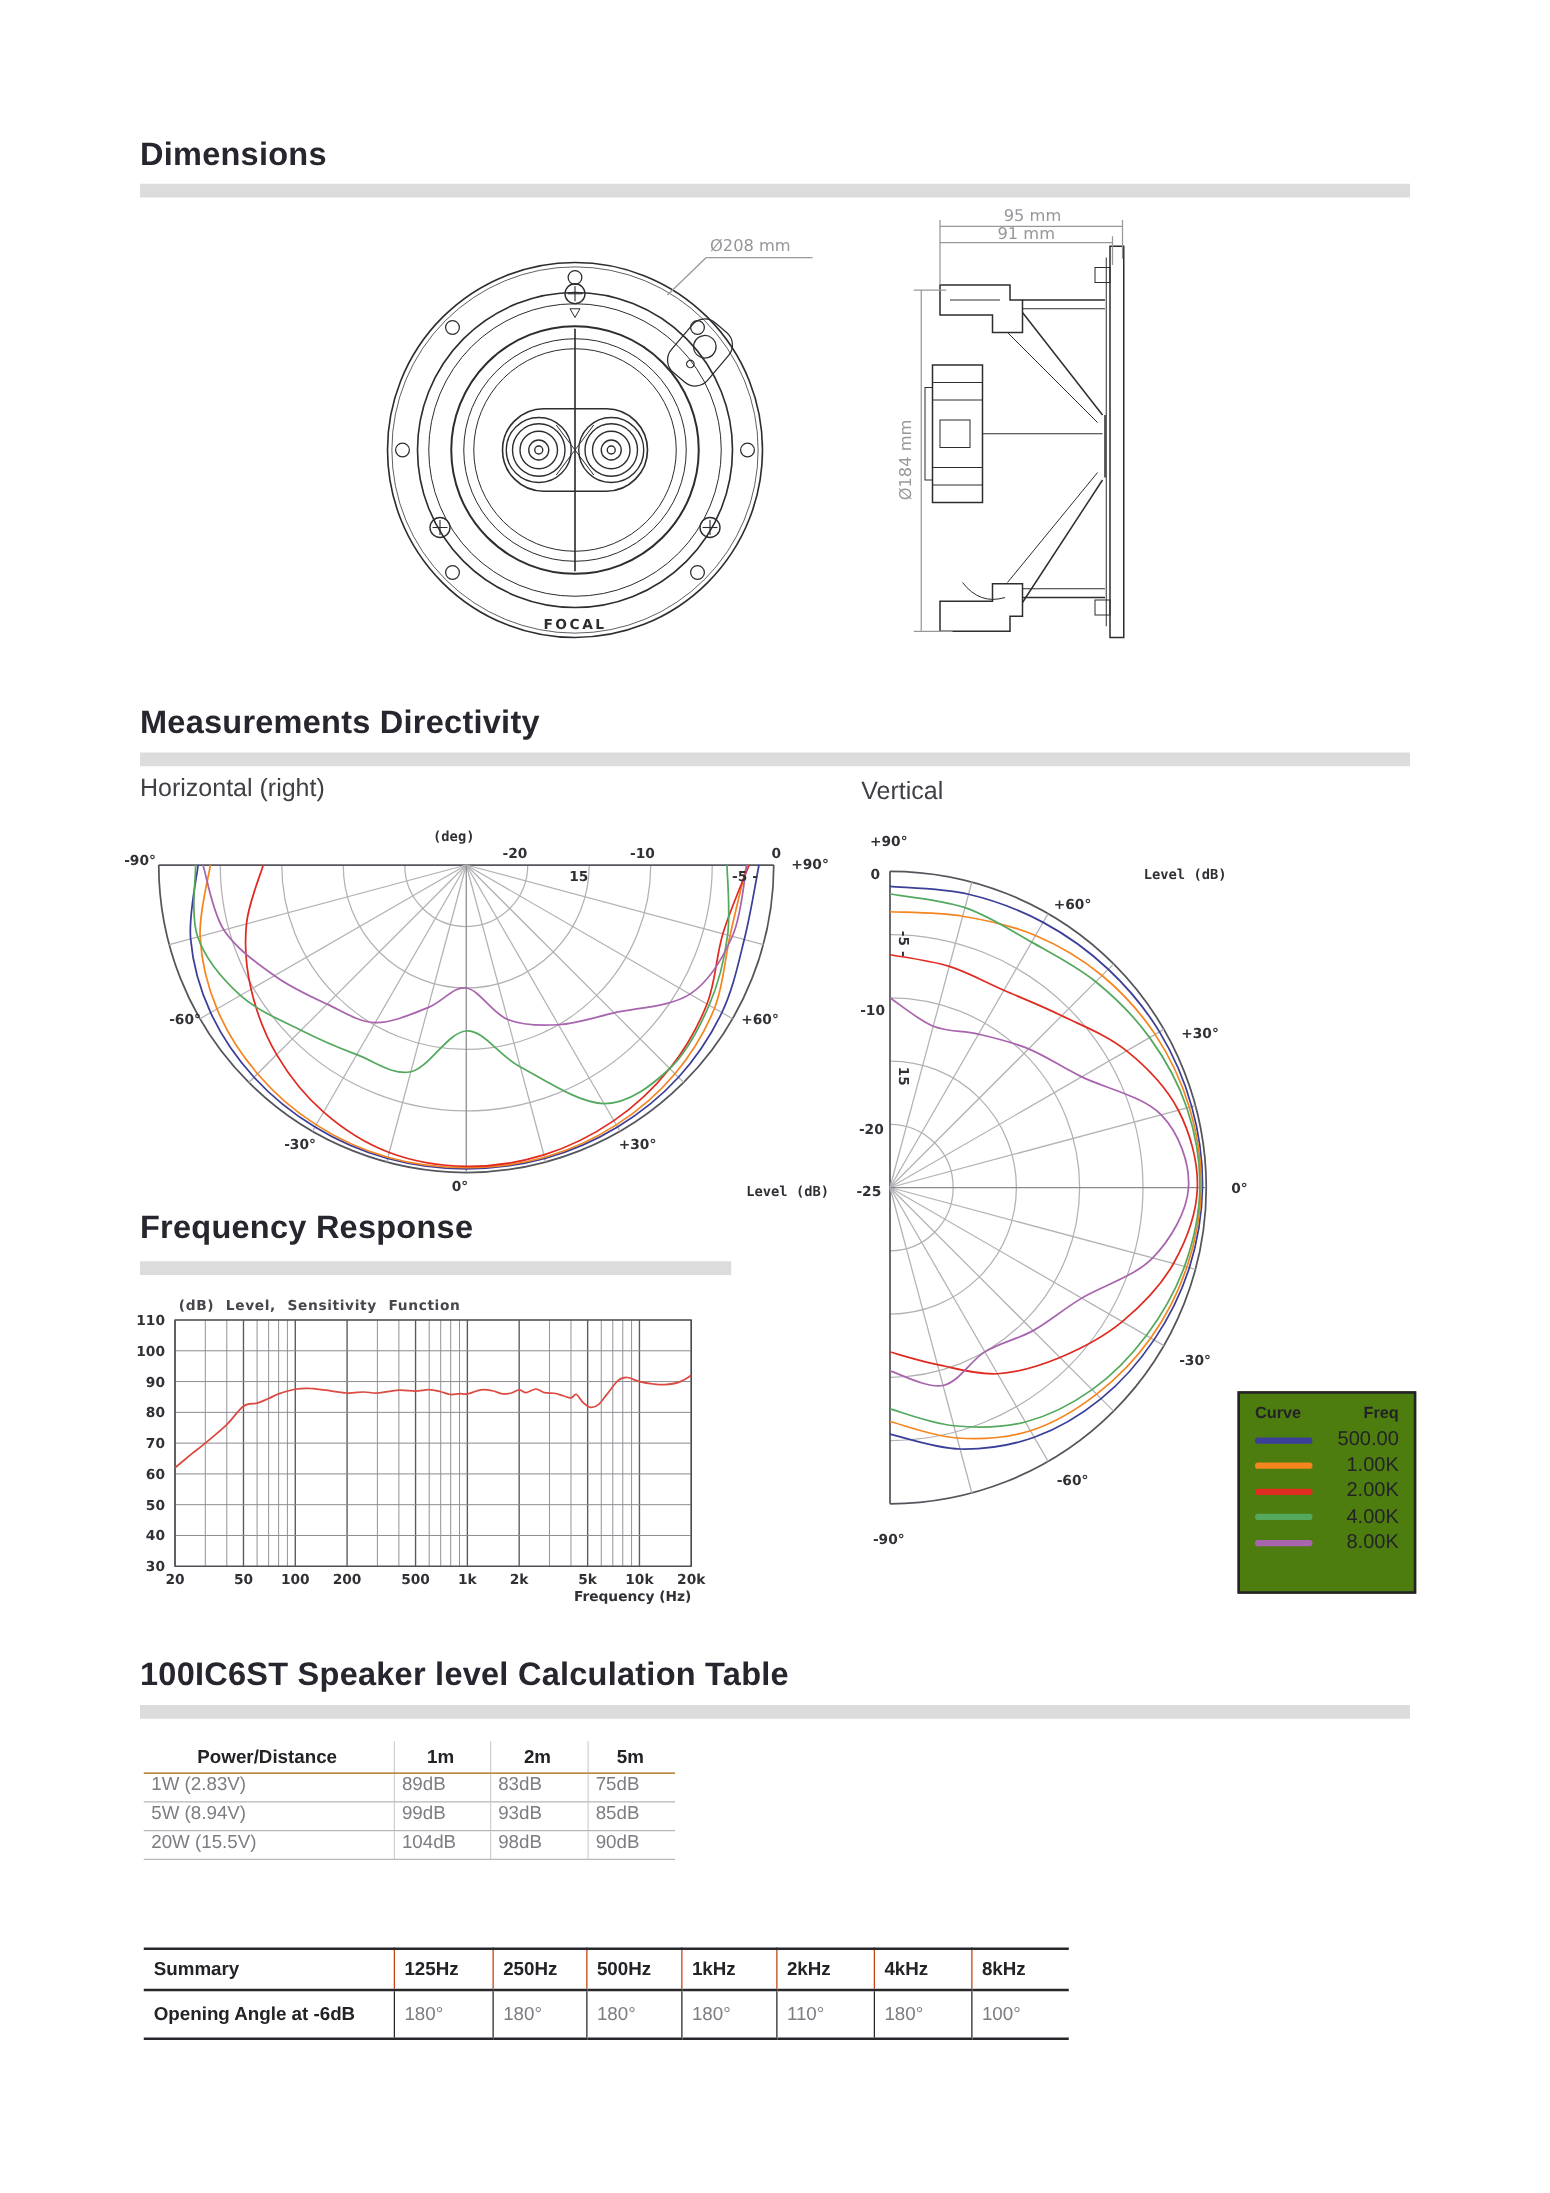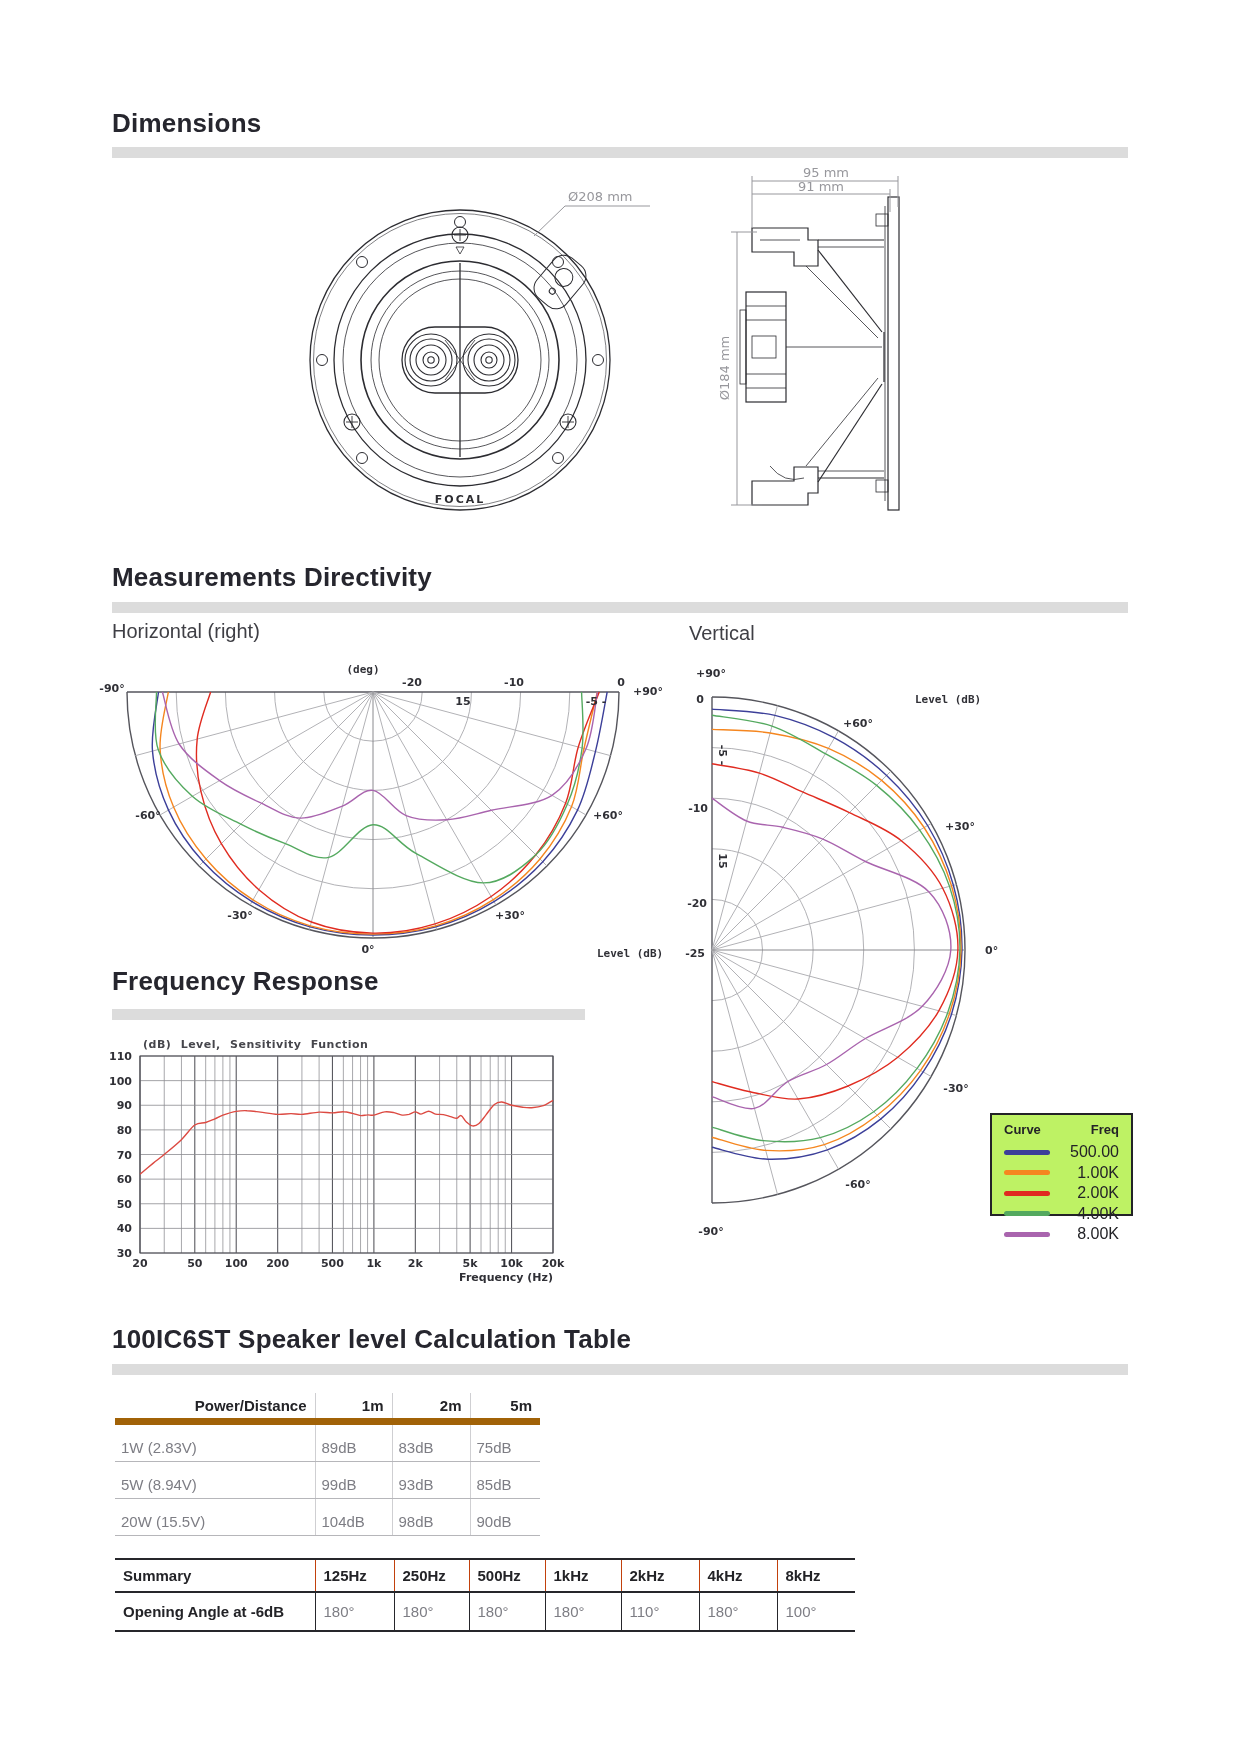--- a/index.html
+++ b/index.html
@@ -8,31 +8,31 @@
   .abs{position:absolute;}
   h2.sec{position:absolute;margin:0;font-size:26px;font-weight:700;color:#26262e;letter-spacing:.2px;}
   .bar{position:absolute;height:11px;background:#dcdcdc;}
   .sub{position:absolute;font-size:20px;font-weight:400;color:#3f3f45;}
   svg text{font-family:"DejaVu Sans",sans-serif;}
   .ct{font-size:11px;font-weight:700;fill:#303036;}
   .ctm{font-size:11px;font-weight:700;fill:#303036;font-family:"DejaVu Sans Mono",monospace;}
   .ftitle{font-size:11px;font-weight:700;fill:#46464c;letter-spacing:.5px;word-spacing:5px;}
   .dim{font-size:13px;fill:#97979c;}
   .brand{font-size:11px;font-weight:700;letter-spacing:2px;fill:#2c2c31;}
-  .legend{position:absolute;left:990px;top:1113px;width:143px;height:103px;border:2px solid #232327;
-          background:#bef264;box-sizing:border-box;padding:7px 12px 0 12px;}
+  .legend{position:absolute;left:990px;top:1113px;width:143px;height:162px;border:2px solid #232327;
+          background:#4d7c0f;box-sizing:border-box;padding:7px 12px 0 12px;}
   .lhead{display:flex;justify-content:space-between;font-size:13px;font-weight:700;color:#232327;margin-bottom:5px;}
   .lrow{display:flex;justify-content:space-between;align-items:center;height:20.5px;}
   .lswatch{width:46px;height:5px;border-radius:2.5px;}
   .lfreq{font-size:16px;font-weight:400;color:#232327;}
   .tblwrap{position:absolute;}
   .tblwrap table{border-collapse:collapse;font-size:15px;table-layout:fixed;}
-  .tbl1 th{font-weight:700;color:#232327;text-align:right;padding:4px 8px 4px 6px;
-           border-bottom:7px solid #a16207;border-right:1px solid #cfcfd2;}
-  .tbl1 td{color:#7d7d84;text-align:left;padding:14px 8px 5px 6px;
+  .tbl1 th{font-weight:700;color:#232327;text-align:center;padding:4px 8px 4px 6px;
+           border-bottom:1px solid #a16207;border-right:1px solid #cfcfd2;}
+  .tbl1 td{color:#7d7d84;text-align:left;padding:0 8px 5px 6px;
            border-bottom:1px solid #b6b6ba;border-right:1px solid #cfcfd2;}
   .tbl1 th:last-child,.tbl1 td:last-child{border-right:none;}
   .tbl2 table{border-top:2px solid #26262b;}
   .tbl2 th{font-weight:700;color:#232327;text-align:left;padding:7px 8px;
            border-bottom:2px solid #26262b;border-right:1px solid #c2410c;}
   .tbl2 td{color:#7d7d84;text-align:left;padding:10px 8px;
            border-bottom:2px solid #26262b;border-right:1px solid #26262b;}
   .tbl2 th:last-child,.tbl2 td:last-child{border-right:none;}
   .tbl2 td.rowlbl{font-weight:700;color:#232327;}
 </style>

